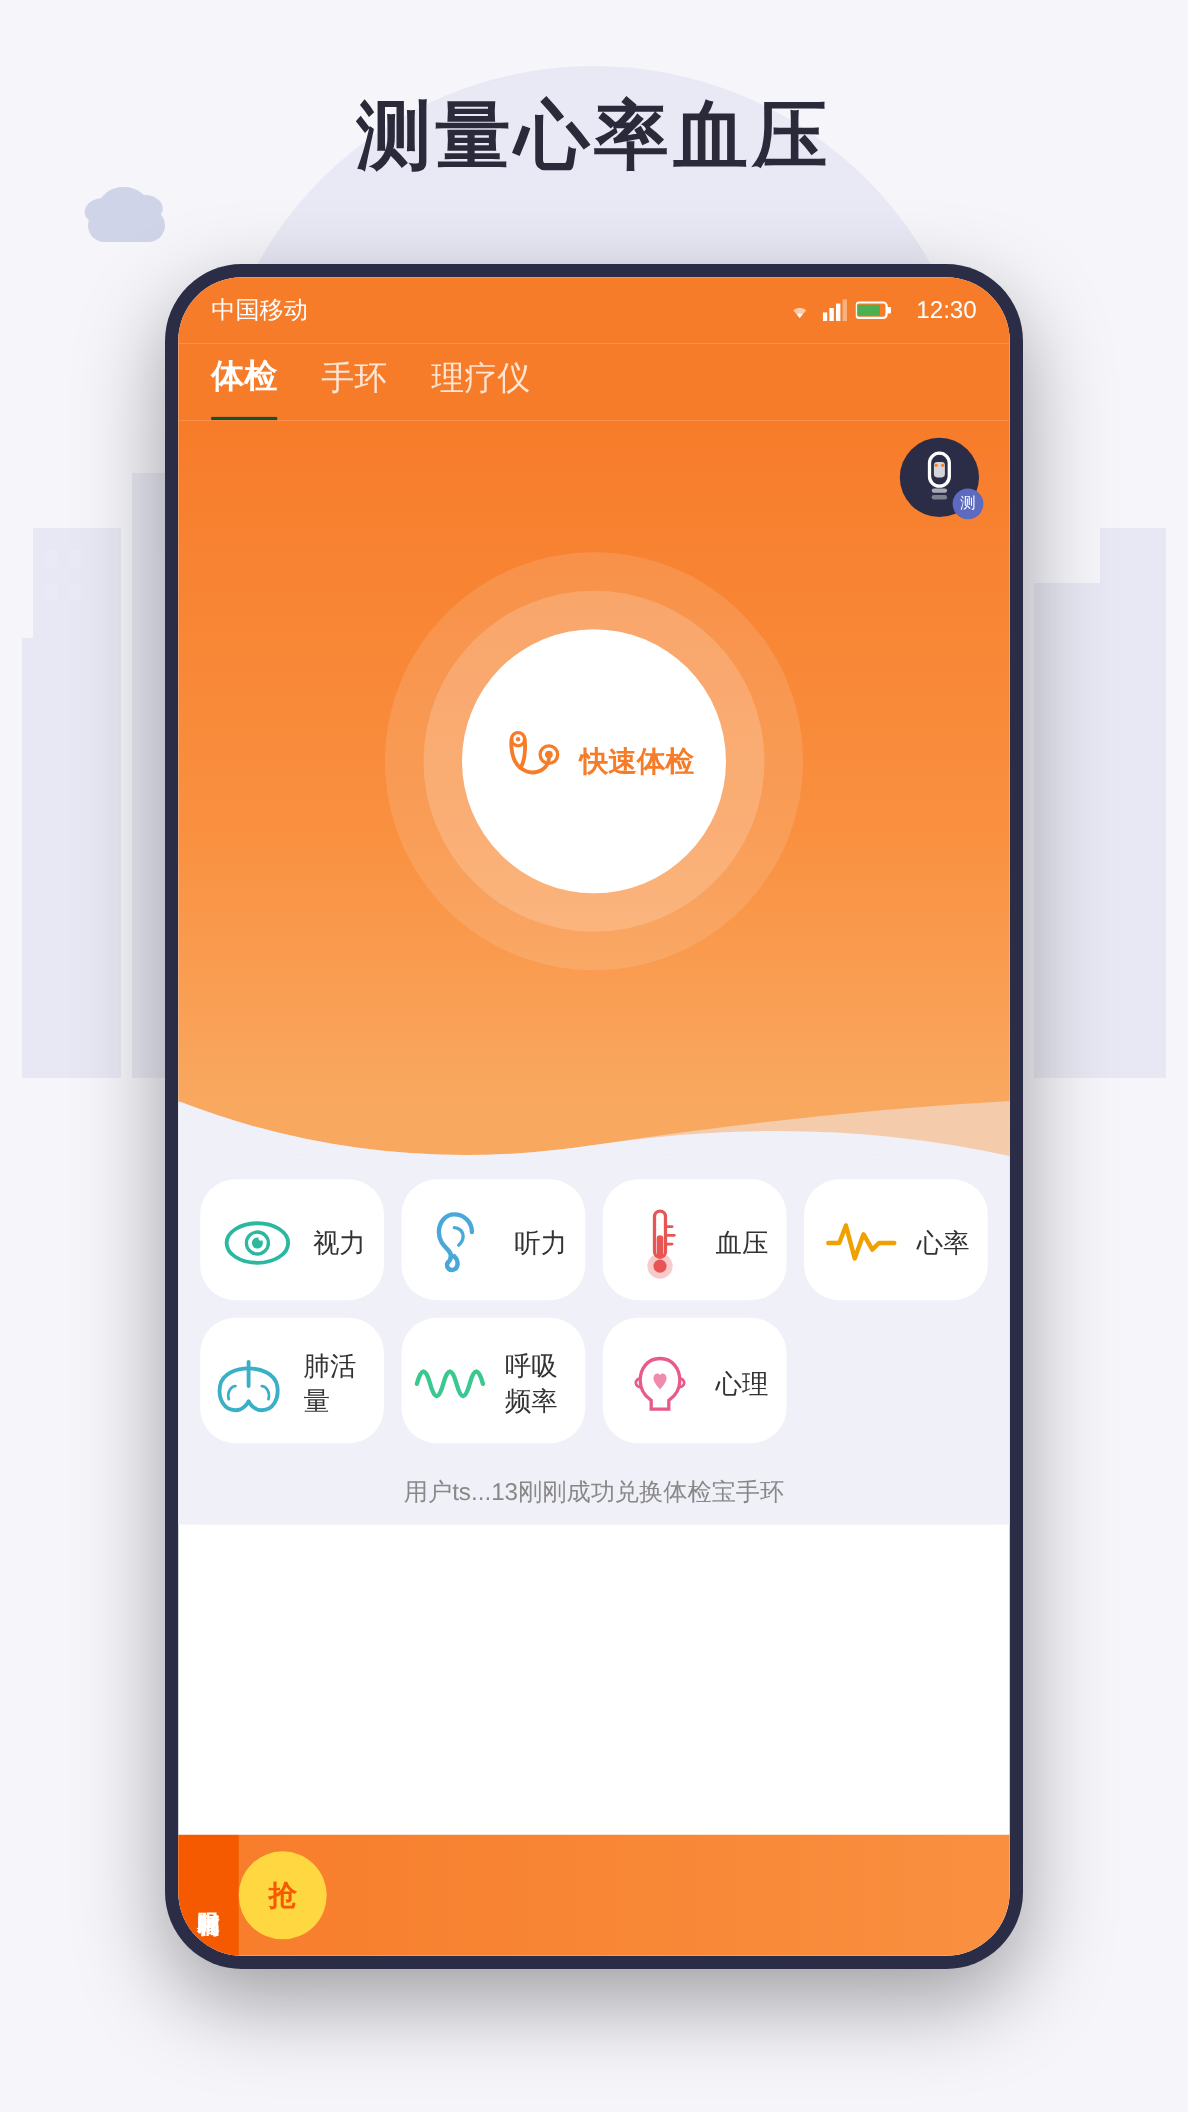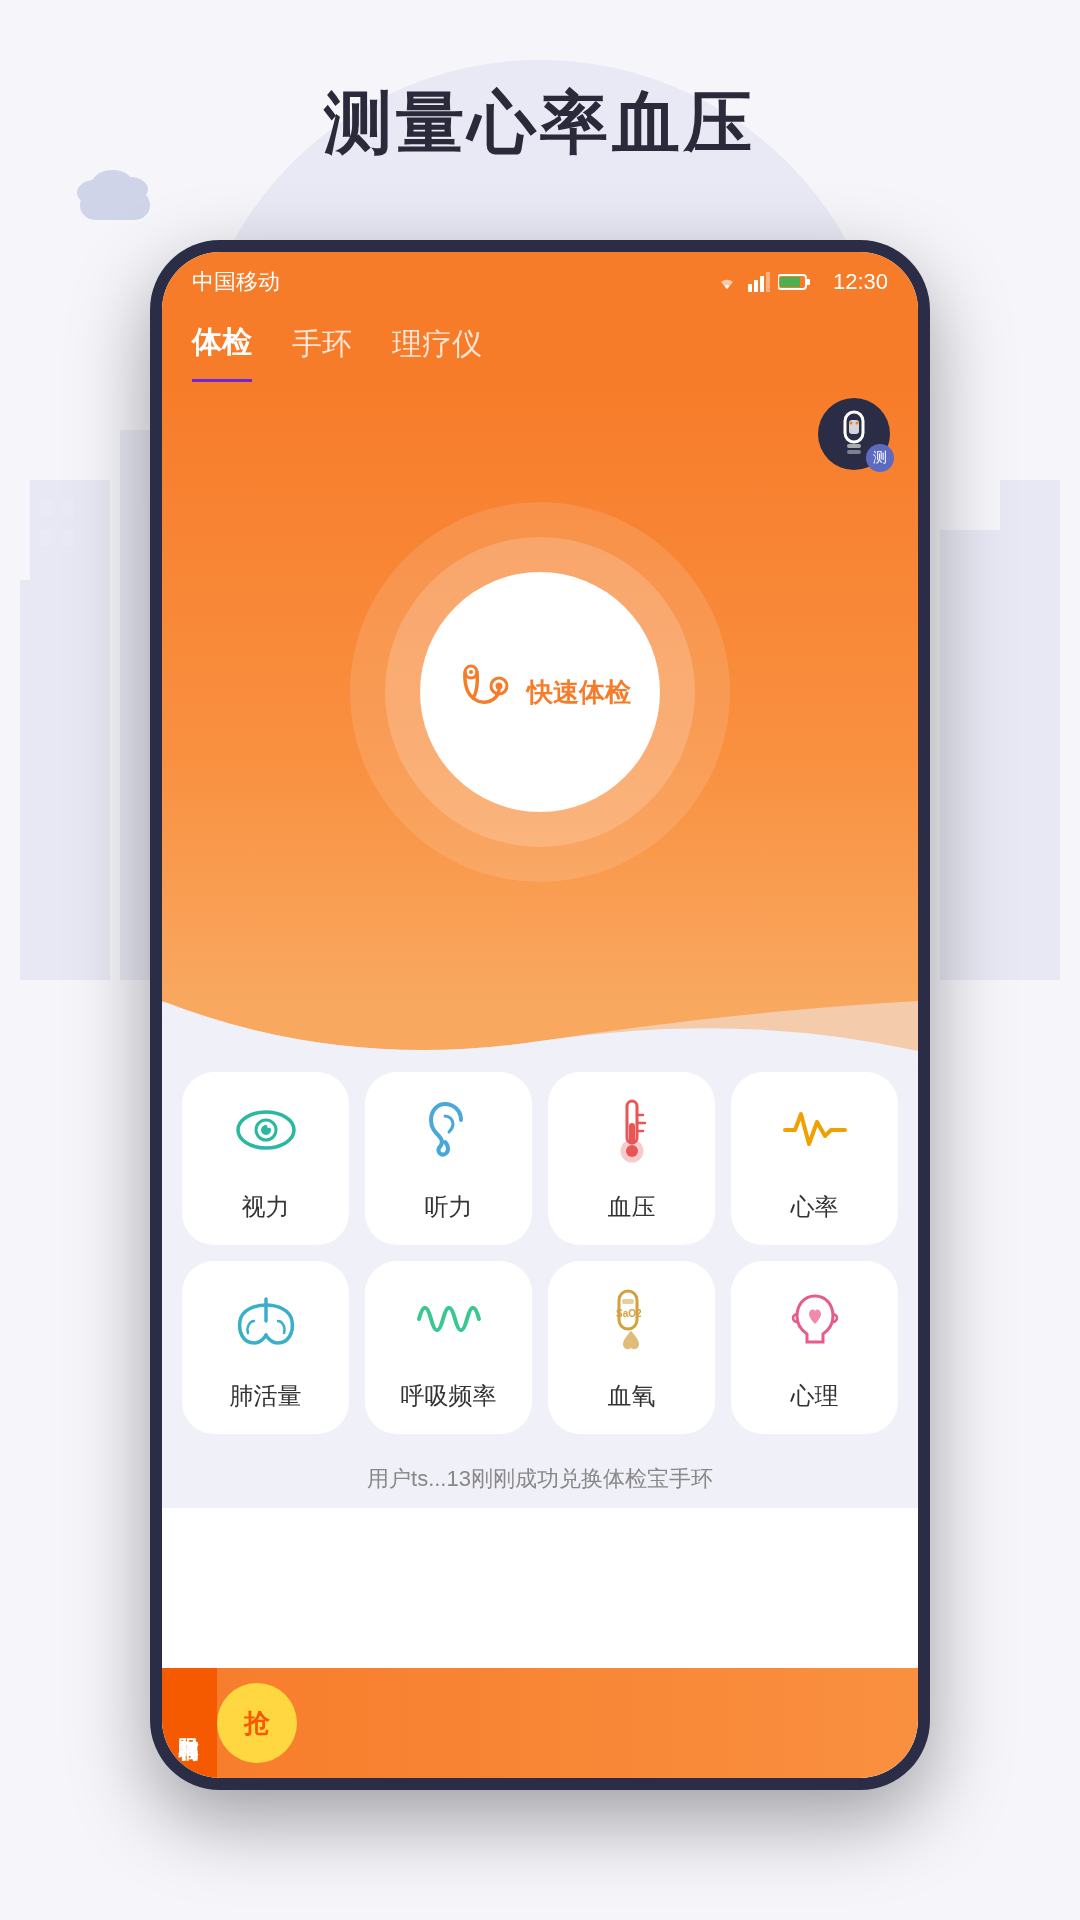--- a/index.html
+++ b/index.html
@@ -137,21 +137,21 @@
     .nav-tab {
       font-size: 30px;
       color: rgba(255,255,255,0.8);
       padding-bottom: 16px;
       cursor: pointer;
       font-weight: 400;
     }
     .nav-tab.active {
       color: #fff;
       font-weight: 600;
-      border-bottom: 3px solid #6d28d9;
+      border-bottom: 3px solid #14532d;
     }
 
     
     .main-orange {
       background: linear-gradient(180deg, #f77c2a 0%, #f99040 60%, #f9a860 100%);
       height: 620px;
       position: relative;
       display: flex;
       align-items: center;
       justify-content: center;
@@ -246,24 +246,24 @@
       display: grid;
       grid-template-columns: repeat(4, 1fr);
       gap: 16px;
       margin-bottom: 16px;
     }
     .grid-item {
       background: #fff;
       border-radius: 32px;
       padding: 28px 10px 22px;
       display: flex;
-      flex-direction: column;
-      align-items: center;
-      justify-content: center;
-      gap: 31px;
+      flex-direction: row;
+      align-items: center;
+      justify-content: center;
+      gap: 16px;
       cursor: pointer;
     }
     .grid-icon {
       width: 70px;
       height: 60px;
       display: flex;
       align-items: center;
       justify-content: center;
       font-size: 52px;
     }
@@ -527,31 +527,20 @@
 
         <div class="grid-item">
           <div class="grid-icon icon-wave">
             <svg width="68" height="50" viewBox="0 0 68 50" fill="none" xmlns="http://www.w3.org/2000/svg">
               <path d="M4 25 C8 10 12 10 16 25 C20 40 24 40 28 25 C32 10 36 10 40 25 C44 40 48 40 52 25 C56 10 60 10 64 25" stroke="#3ac890" stroke-width="4" fill="none" stroke-linecap="round"></path>
             </svg>
           </div>
           <span class="grid-label">呼吸频率</span>
         </div>
 
-        <div class="grid-item">
-          <div class="grid-icon icon-blood">
-            <svg width="50" height="64" viewBox="0 0 50 64" fill="none" xmlns="http://www.w3.org/2000/svg">
-              <rect x="12" y="4" width="18" height="38" rx="9" stroke="#d4a040" stroke-width="3" fill="none"></rect>
-              <rect x="15" y="12" width="12" height="5" rx="2" fill="#d4a040" opacity="0.5"></rect>
-              <text x="9" y="30" font-size="10" fill="#d4a040" font-weight="600">SaO2</text>
-              <path d="M24 44 C24 44 32 52 32 57 C32 61 28 64 24 61 C20 64 16 61 16 57 C16 52 24 44 24 44Z" fill="#d4a040" opacity="0.7"></path>
-            </svg>
-          </div>
-          <span class="grid-label">血氧</span>
-        </div>
 
         <div class="grid-item">
           <div class="grid-icon icon-mental">
             <svg width="56" height="62" viewBox="0 0 56 62" fill="none" xmlns="http://www.w3.org/2000/svg">
 
               <path d="M28 8 C16 8 10 18 10 28 C10 36 14 42 20 46 L20 54 L36 54 L36 46 C42 42 46 36 46 28 C46 18 40 8 28 8Z" stroke="#e85a8a" stroke-width="3" fill="none"></path>
 
               <path d="M22 26 C22 22 26 20 28 23 C30 20 34 22 34 26 C34 30 28 36 28 36 C28 36 22 30 22 26Z" fill="#e85a8a" opacity="0.7"></path>
 
               <path d="M10 26 C8 26 6 28 6 30 C6 32 8 34 10 34" stroke="#e85a8a" stroke-width="2.5" fill="none" stroke-linecap="round"></path>

